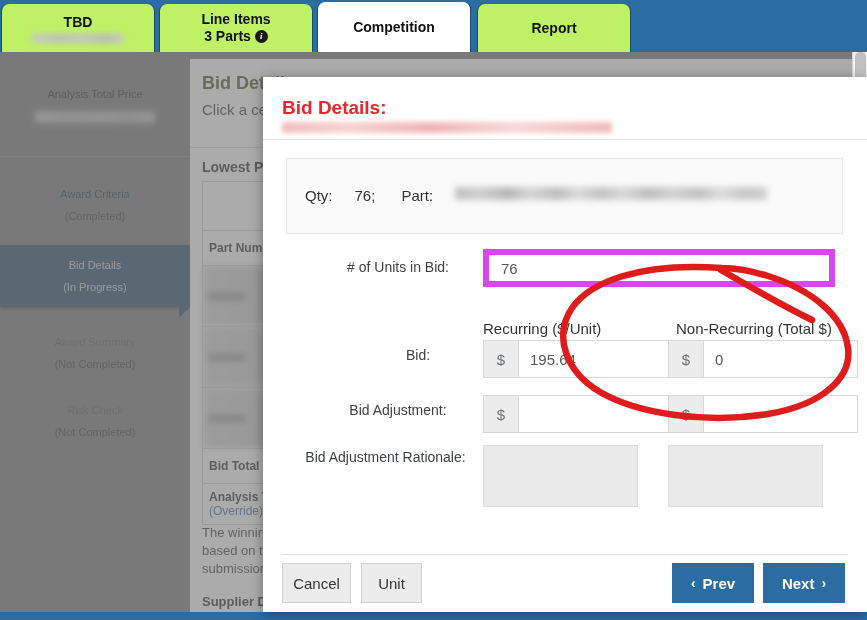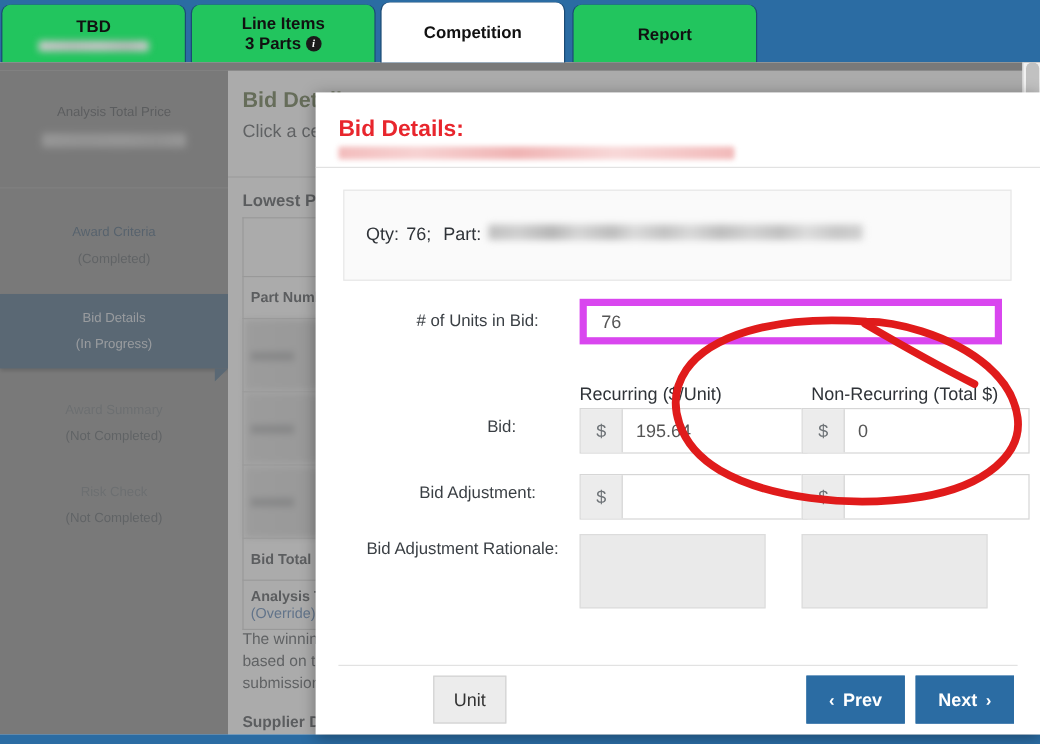--- a/index.html
+++ b/index.html
@@ -20,21 +20,21 @@
   #tabbar {
     position: absolute;
     left: 0; top: 0;
     width: 867px; height: 52px;
     background: #2b6ca3;
   }
   .tab {
     position: absolute;
     top: 4px;
     height: 48px;
-    background: #22c55e;
+    background: #bef264;
     border-radius: 7px 7px 0 0;
     box-shadow: 1px 0 0 #1b4a74, -1px 0 0 #1b4a74;
     box-sizing: border-box;
     display: flex;
     flex-direction: column;
     align-items: center;
     justify-content: center;
     color: #111;
     font-size: 14px;
     font-weight: bold;
@@ -253,21 +253,21 @@
     left: 23px; top: 81px;
     width: 557px; height: 76px;
     background: #fafafa;
     border: 1px solid #e6e6e6;
     box-sizing: border-box;
   }
   #qty-text {
     position: absolute;
     left: 18px; top: 28px;
     font-size: 15px; color: #2f3338;
-    display: flex; align-items: flex-start; gap: 6px;
+    display: flex; align-items: flex-start; gap: 22px;
   }
   #part-blur {
     display: inline-block;
     width: 312px; height: 13px;
     background: linear-gradient(90deg,#bfbfbf 0%,#cfcfcf 8%,#b5b5b5 17%,#d5d5d5 24%,#bcbcbc 33%,#dadada 39%,#c2c2c2 47%,#d8d8d8 54%,#bdbdbd 62%,#d2d2d2 70%,#c0c0c0 78%,#dcdcdc 85%,#c6c6c6 93%,#d0d0d0 100%);
     filter: blur(3.2px);
     border-radius: 2px;
   }
 
   
@@ -540,20 +540,21 @@
     <span class="money-prefix">$</span>
     <input class="money-input" type="text" value="" style="">
   </div>
 
   <div class="form-label" style="left:35px; top:372px; width:175px;">Bid Adjustment Rationale:</div>
   <textarea class="rationale-box" style="left: 220px; top: 368px;" placeholder=""></textarea>
   <textarea class="rationale-box" style="left: 405px; top: 368px;" placeholder=""></textarea>
 
   <div id="modal-footer-sep"></div>
 
+  <button class="btn-plain" style="left:19px; top:486px; width:69px;">Cancel</button>
   <button class="btn-plain" style="left:98px; top:486px; width:61px;">Unit</button>
 
   <button class="btn-blue" style="left:409px; top:486px; width:82px;">
     <span class="chev">‹</span>
     <span>Prev</span>
   </button>
   <button class="btn-blue" style="left:500px; top:486px; width:82px;">
     <span>Next</span>
     <span class="chev">›</span>
   </button>

